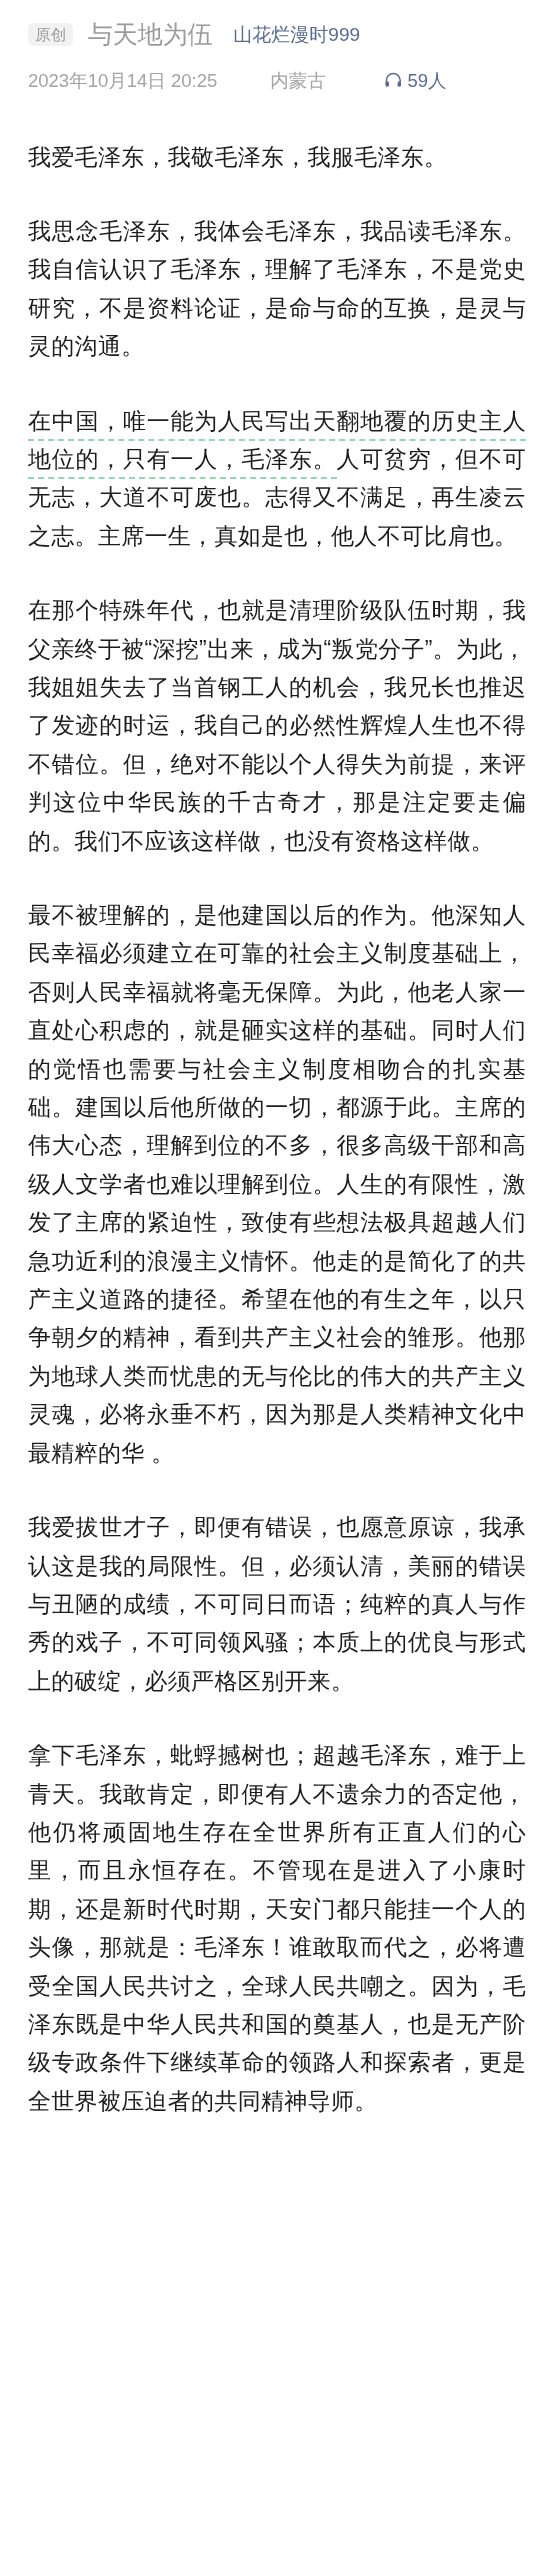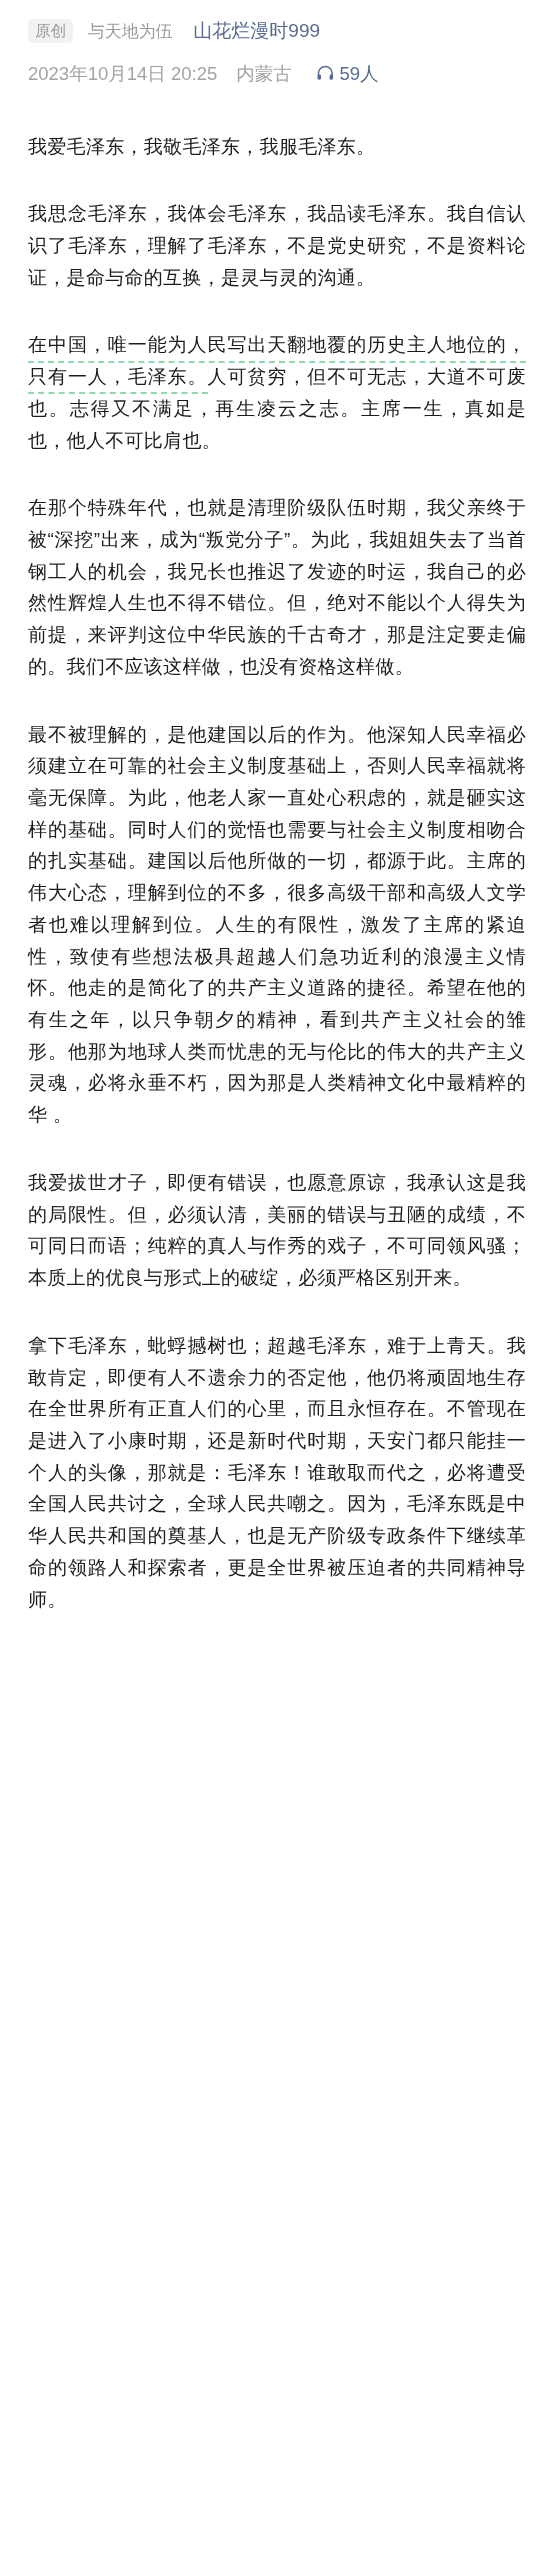--- a/index.html
+++ b/index.html
@@ -30,43 +30,44 @@
   }
   .badge {
     background:#f2f2f2;
     color:#9a9a9a;
     font-size:15.5px;
     line-height:1;
     padding:4.1px 7.2px;
     border-radius:5.2px;
     flex:0 0 auto;
   }
-  .author { color:#9a9a9a; font-size:17px; margin-left:14.4px; }
+  .author { color:#9a9a9a; font-size:25px; margin-left:14.4px; }
   .account { color:#576b95; font-size:19px; margin-left:20.6px; cursor:pointer; }
 
   .meta2 {
     margin-top:16.5px;
     font-size:18.5px;
     color:#a3a3a3;
     display:flex;
     align-items:flex-end;
+    gap:34px;
   }
   .meta2 .loc { margin-left:19px; }
   .listen {
     color:#576b95;
     display:inline-flex;
     align-items:center;
     margin-left:23px;
     cursor:pointer;
   }
   .listen svg { width:20.6px; height:20.6px; margin-right:4.1px; display:block; }
 
   article { margin-top:45px; }
   p.body {
-    font-size:19px;
+    font-size:23px;
     line-height:1.67;
     color:#1c1c1c;
     text-align:justify;
     letter-spacing:0.3px;
     margin:12px 0 36px 0;
   }
   .hl {
     border-bottom:2.6px dashed #8fd9b0;
     padding-bottom:5.2px;
   }

